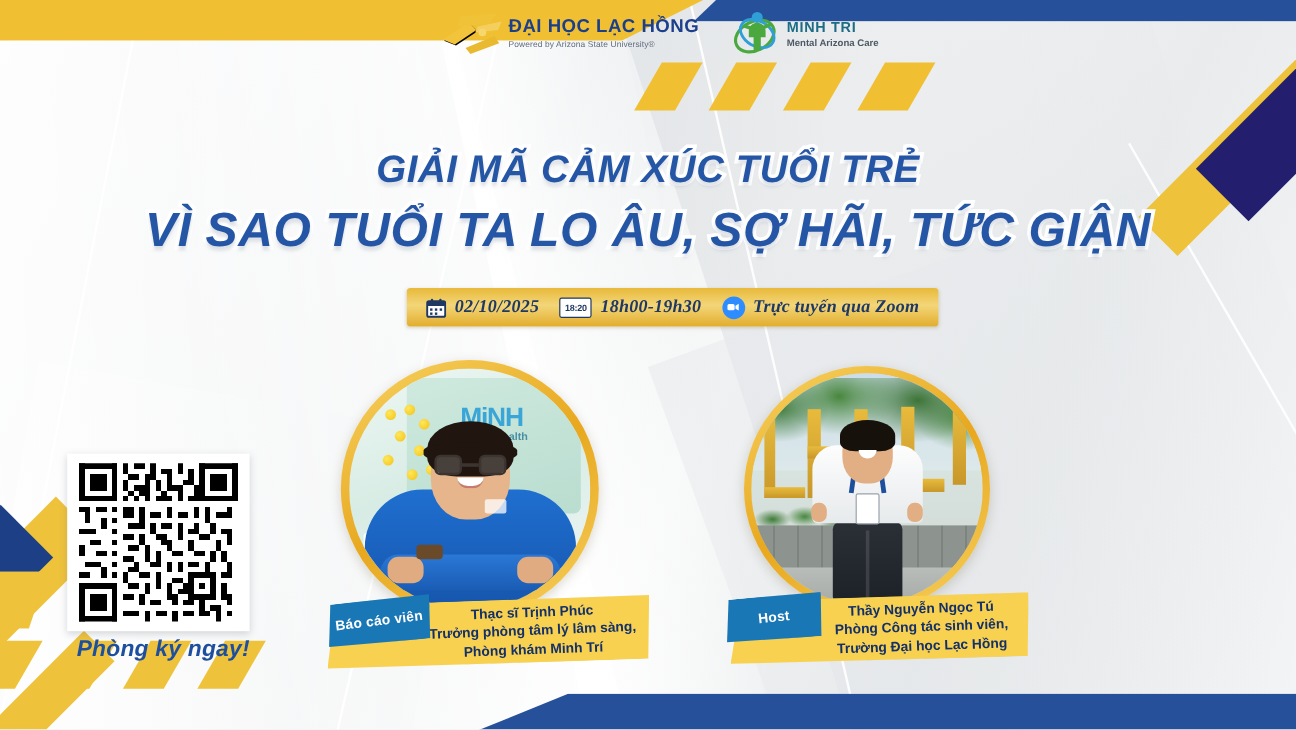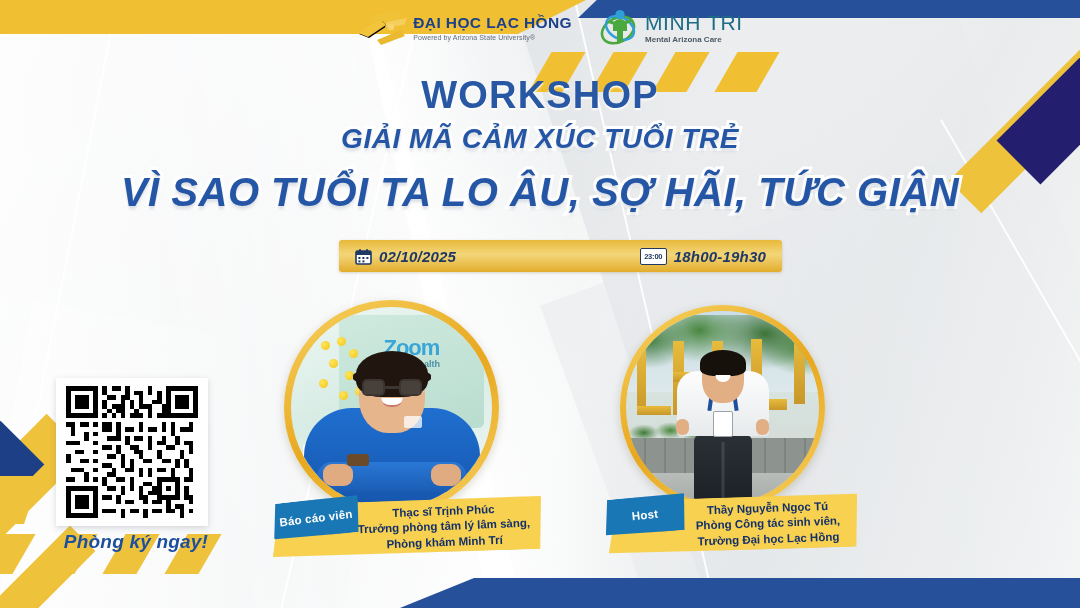--- a/index.html
+++ b/index.html
@@ -91,54 +91,54 @@
   }
   .logo-lhu { display:flex; align-items:center; gap:4px; }
   .lhu-mark { position:relative; width:52px; height:40px; }
   .lhu-text { display:flex; flex-direction:column; line-height:1; }
   .lhu-name { font-size:15.5px; font-weight:bold; color:#1b3f8b; letter-spacing:.4px; }
   .lhu-sub  { font-size:7px; color:#5f6b7e; margin-top:3px; letter-spacing:.1px; }
 
   .logo-mt { display:flex; align-items:center; gap:5px; }
   .mt-mark { width:42px; height:40px; }
   .mt-text { display:flex; flex-direction:column; line-height:1; }
-  .mt-name { font-size:21px; font-weight:normal; color:#1c6c86; letter-spacing:.6px;text-align:right; }
+  .mt-name { font-size:12px; font-weight:bold; color:#1c6c86; letter-spacing:.6px; }
   .mt-sub  { font-size:8px; font-weight:bold; color:#4d5a66; margin-top:3px; }
 
   
   .workshop {
     position:absolute; top:74px; width:100%; text-align:center;
     font-size:38px; font-weight:bold; letter-spacing:1.2px;
     color:#2857a4;
     text-shadow:0 2px 2px rgba(255,255,255,.9);
   }
   .t-line {
     position:absolute; width:100%; text-align:center;
     font-weight:bold; font-style:italic; color:#2556a6;
     letter-spacing:.5px; white-space:nowrap;
     -webkit-text-stroke:6px #ffffff;
     paint-order:stroke fill;
     text-shadow:0 3px 3px rgba(150,160,175,.35);
   }
-  .t1 { top:123px; font-size:28px; }
+  .t1 { top:123px; font-size:32px; }
   .t2 { top:170px; font-size:40px; }
 
   
   .infobar {
     position:absolute; left:339px; top:240px; width:443px; height:32px;
     background:linear-gradient(180deg,#e8b93a 0%, #f3d679 45%, #e2ad2d 100%);
     border-radius:3px;
     display:flex; align-items:center; justify-content:space-between;
     padding:0 16px;
     box-shadow:0 1px 3px rgba(120,100,40,.25);
   }
   .info-item { display:flex; align-items:center; gap:7px; }
   .info-item span.txt {
     font-size:15px; font-weight:bold; font-style:italic; color:#1f3864;
-    letter-spacing:.2px; white-space:nowrap;
+    letter-spacing:.2px; white-space:nowrap;font-family:Liberation Serif, serif;
   }
   .cal-ico { width:17px; height:17px; position:relative; }
   .clock-ico {
     width:27px; height:17px; background:#fff; border:1.6px solid #1f3864;
     border-radius:2px; display:flex; align-items:center; justify-content:center;
     font-size:7.5px; font-weight:bold; color:#1f3864; font-style:normal;
     letter-spacing:-.2px;
   }
   .zoom-ico {
     width:19px; height:19px; border-radius:50%; background:#2d8cff;
@@ -347,21 +347,20 @@
           <path d="M12 14 L22 17 L32 13" stroke="#4aa83f" stroke-width="3" fill="none" stroke-linecap="round"></path>
         </svg>
       </span>
       <span class="mt-text">
         <span class="mt-name">MINH TRI</span>
         <span class="mt-sub">Mental Arizona Care</span>
       </span>
     </div>
   </div>
 
-  <div class="workshop">WORKSHOP</div>
   <div class="t-line t1">GIẢI MÃ CẢM XÚC TUỔI TRẺ</div>
   <div class="t-line t2">VÌ SAO TUỔI TA LO ÂU, SỢ HÃI, TỨC GIẬN</div>
 
   <div class="infobar">
     <div class="info-item">
       <span class="cal-ico">
         <svg viewBox="0 0 17 17" width="17" height="17">
           <rect x="1" y="3" width="15" height="13" rx="1.6" fill="#fff" stroke="#1f3864" stroke-width="1.6"></rect>
           <rect x="1" y="3" width="15" height="4" fill="#1f3864"></rect>
           <rect x="4" y="1" width="2" height="3.4" rx="1" fill="#1f3864"></rect>
@@ -373,33 +372,42 @@
               <rect x="3.4" y="12.4" width="2" height="2"></rect>
             <rect x="7.4" y="12.4" width="2" height="2"></rect>
           </g>
         </svg>
       </span>
       <span class="txt">02/10/2025</span>
     </div>
 
     <div class="info-item">
       <span class="clock-ico">
-        <span>23:00</span>
+        <span>18:20</span>
       </span>
       <span class="txt">18h00-19h30</span>
     </div>
 
+    <div class="info-item">
+      <span class="zoom-ico">
+        <svg viewBox="0 0 14 14" width="12" height="12">
+          <rect x="1.4" y="4" width="7" height="6" rx="1.6" fill="#fff"></rect>
+          <path d="M9.2 5.6 L12.4 3.7 L12.4 10.3 L9.2 8.4 Z" fill="#fff"></path>
+        </svg>
+      </span>
+      <span class="txt">Trực tuyến qua Zoom</span>
+    </div>
   </div>
 
   <div class="photo-wrap" style="left:284px; top:300px;">
     <div class="ring" style="width:215px; height:215px;">
       <div class="photo">
         <div class="sc1">
           <div class="wallpanel"></div>
-          <div class="mlogo">Zoom</div>
+          <div class="mlogo">MiNH</div>
           <div class="mlogo2">Mental Health</div>
           <div class="branch">
             <span class="blossom" style="left:6px; top:6px;"></span>
             <span class="blossom" style="left:22px; top:2px;"></span>
             <span class="blossom" style="left:34px; top:14px;"></span>
             <span class="blossom" style="left:14px; top:24px;"></span>
             <span class="blossom" style="left:30px; top:36px;"></span>
             <span class="blossom" style="left:4px; top:44px;"></span>
             <span class="blossom" style="left:24px; top:56px;"></span>
             <span class="blossom" style="left:40px; top:52px;"></span>

